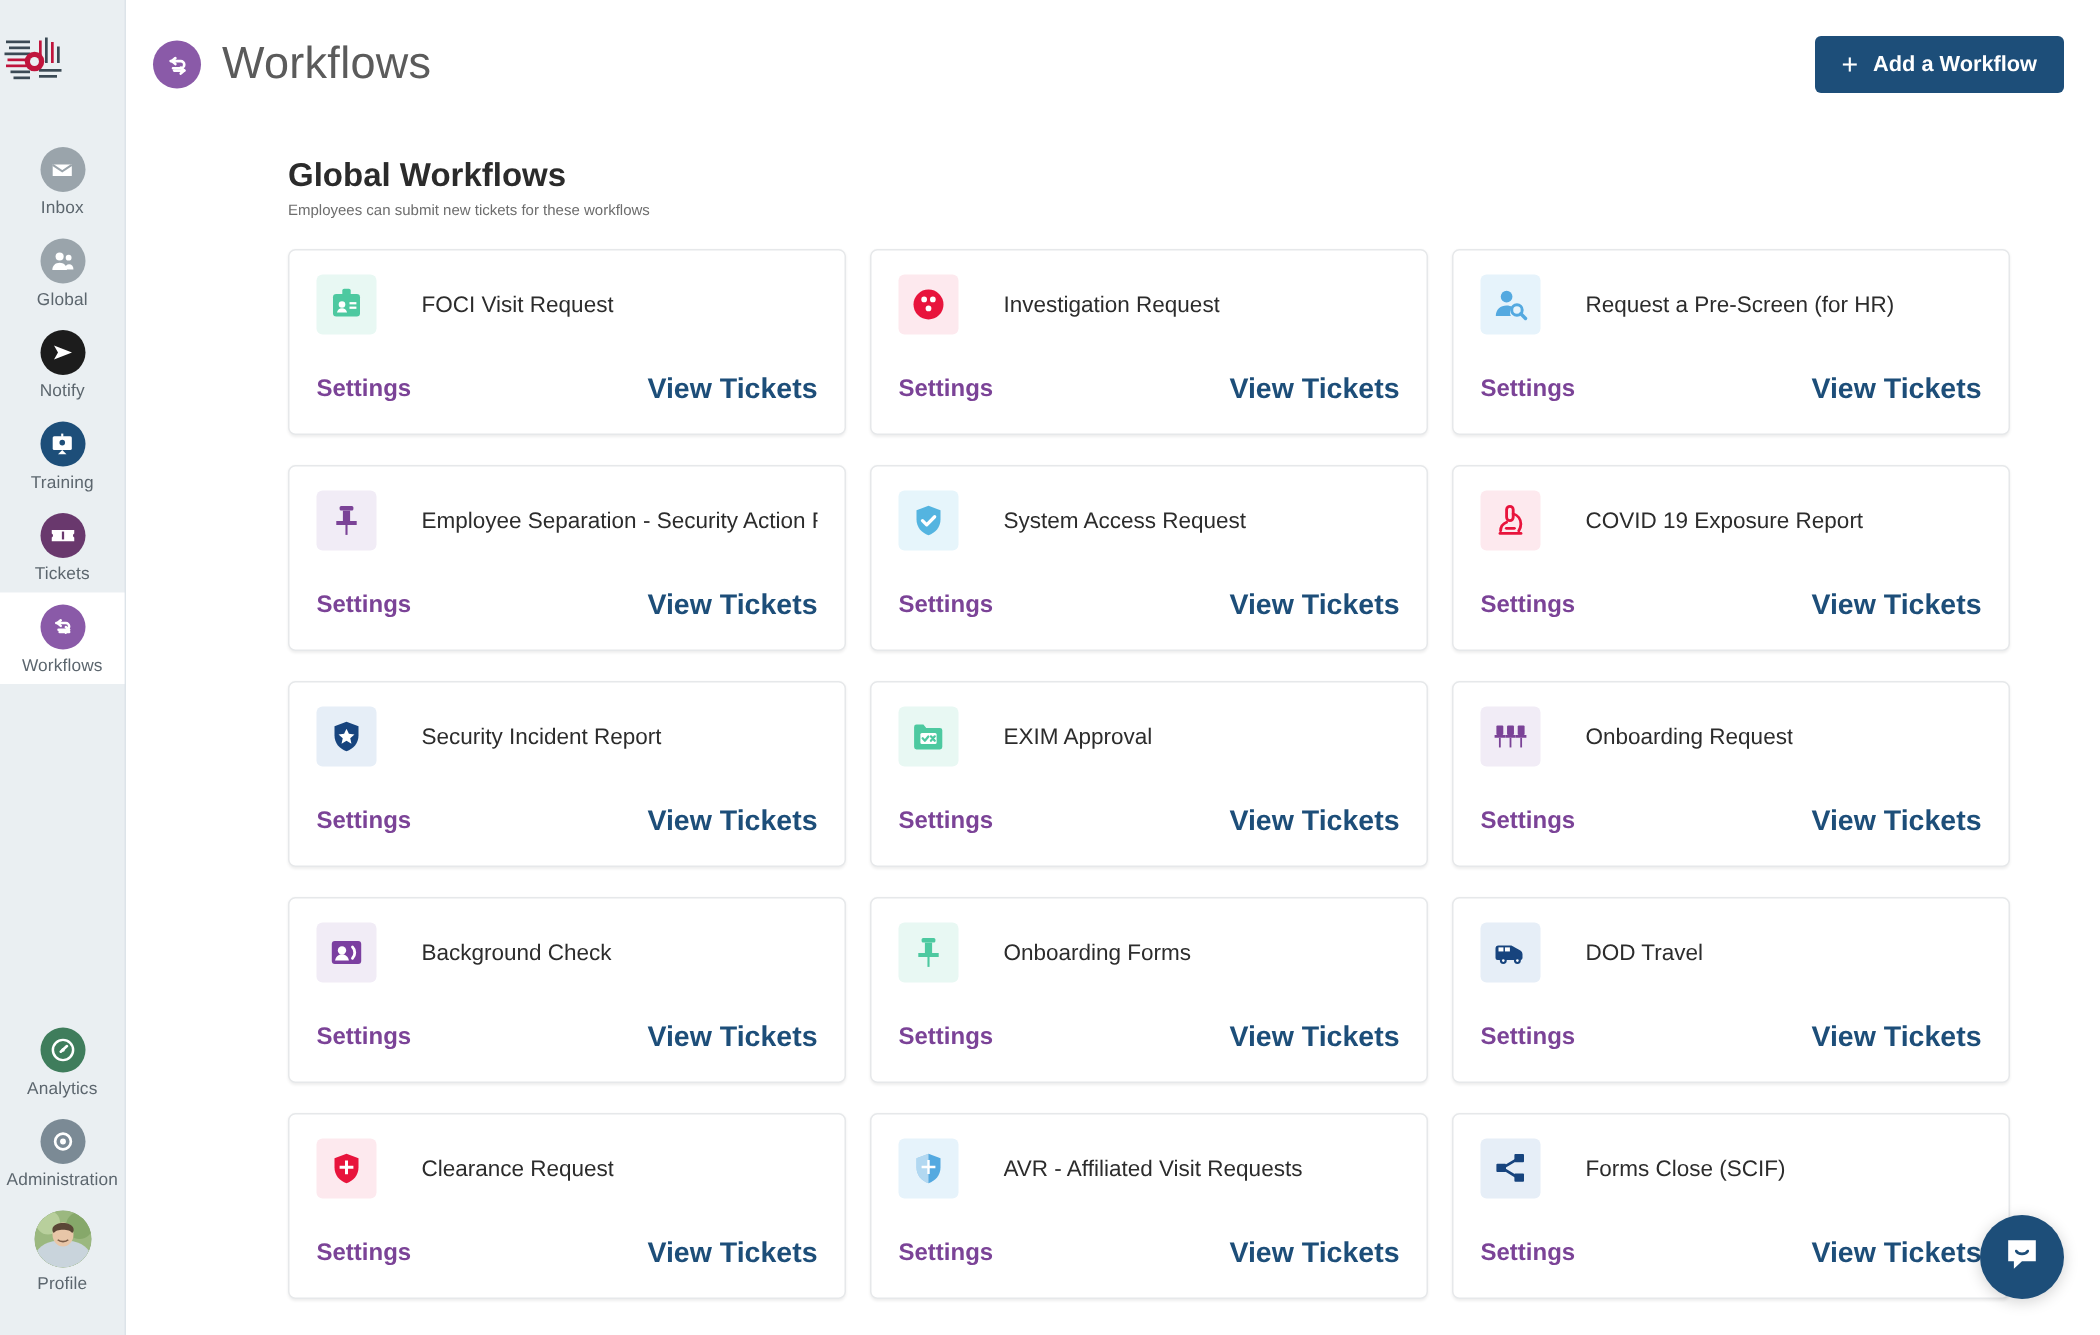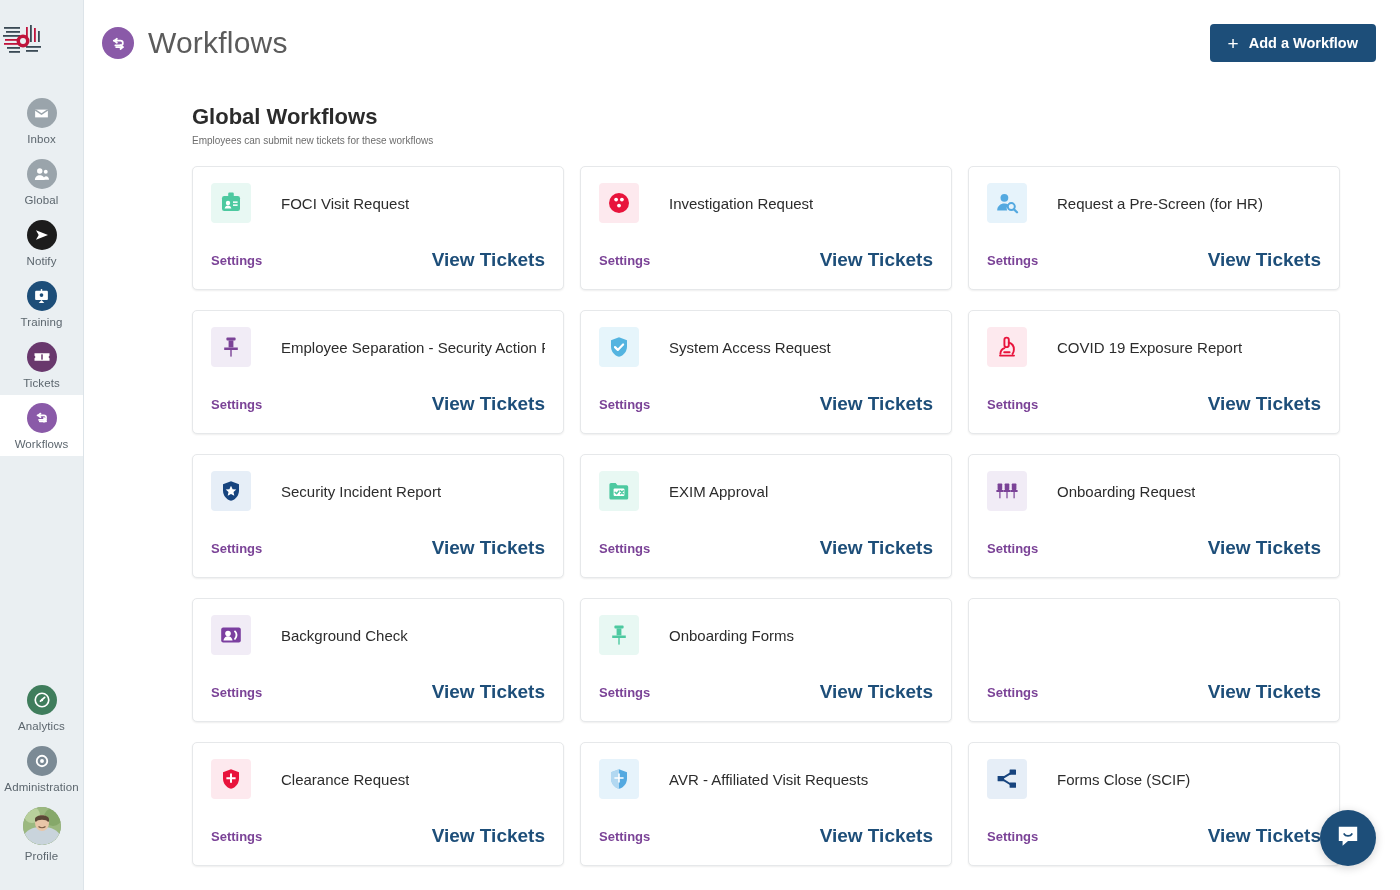--- a/index.html
+++ b/index.html
@@ -133,21 +133,21 @@
   }
   .card-title {
     font-size: 15px; color: #2c2c2c;
     white-space: nowrap; overflow: hidden;
   }
   .card-foot {
     margin-top: auto; margin-bottom: 18px;
     display: flex; align-items: center; justify-content: space-between;
   }
   .link-settings {
-    font-size: 13px; font-weight: bold; color: #7b4397;
+    font-size: 16px; font-weight: bold; color: #7b4397;
     text-decoration: none; cursor: pointer;
   }
   .link-tickets {
     font-size: 19px; font-weight: bold; color: #1d4e79;
     text-decoration: none; cursor: pointer; text-align: right;
   }
 
   
   .chat-bubble {
     position: absolute; right: 24px; bottom: 24px;
@@ -515,20 +515,34 @@
               </svg>
             </span>
             <span class="card-title">Onboarding Forms</span>
           </div>
           <div class="card-foot">
             <a class="link-settings">Settings</a>
             <a class="link-tickets">View Tickets</a>
           </div>
         </div>
         <div class="card">
+          <div class="card-head">
+            <span class="card-icon" style="background:#e6eef7">
+              <svg width="24" height="24" viewBox="0 0 24 24" fill="#17447e">
+                <path d="M2 9.3a2 2 0 012-2h8.6l6 3.4a2.6 2.6 0 011.4 2.3v2.6a1.4 1.4 0 01-1.4 1.4H3.4A1.4 1.4 0 012 15.6z"></path>
+                <rect x="4" y="8.6" width="3.3" height="2.7" fill="#fff"></rect>
+                <rect x="8.3" y="8.6" width="3.3" height="2.7" fill="#fff"></rect>
+                <circle cx="7.2" cy="17.4" r="2.3"></circle>
+                <circle cx="16.6" cy="17.4" r="2.3"></circle>
+                <circle cx="7.2" cy="17.4" r=".85" fill="#fff"></circle>
+                <circle cx="16.6" cy="17.4" r=".85" fill="#fff"></circle>
+              </svg>
+            </span>
+            <span class="card-title">DOD Travel</span>
+          </div>
           <div class="card-foot">
             <a class="link-settings">Settings</a>
             <a class="link-tickets">View Tickets</a>
           </div>
         </div>
         <div class="card">
           <div class="card-head">
             <span class="card-icon" style="background:#fde9ee">
               <svg width="24" height="24" viewBox="0 0 24 24">
                 <path d="M12 2.2l8 3v6.2c0 5.1-3.4 9-8 10.4-4.6-1.4-8-5.3-8-10.4V5.2z" fill="#e8143c"></path>

